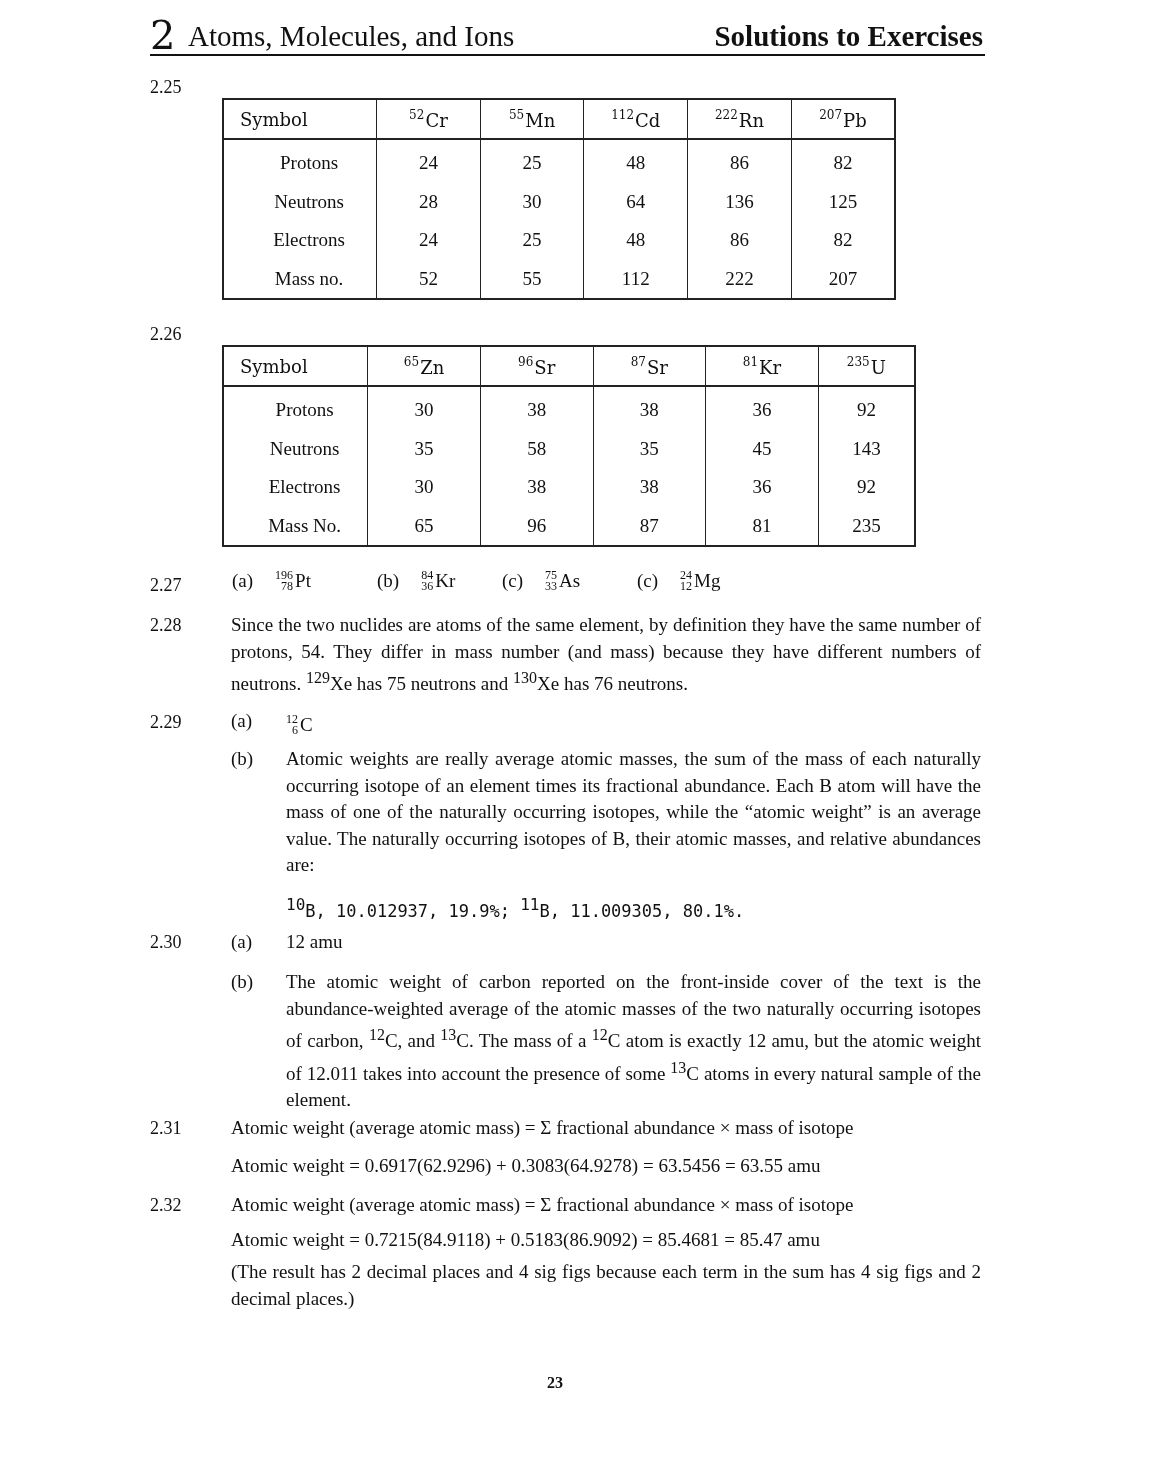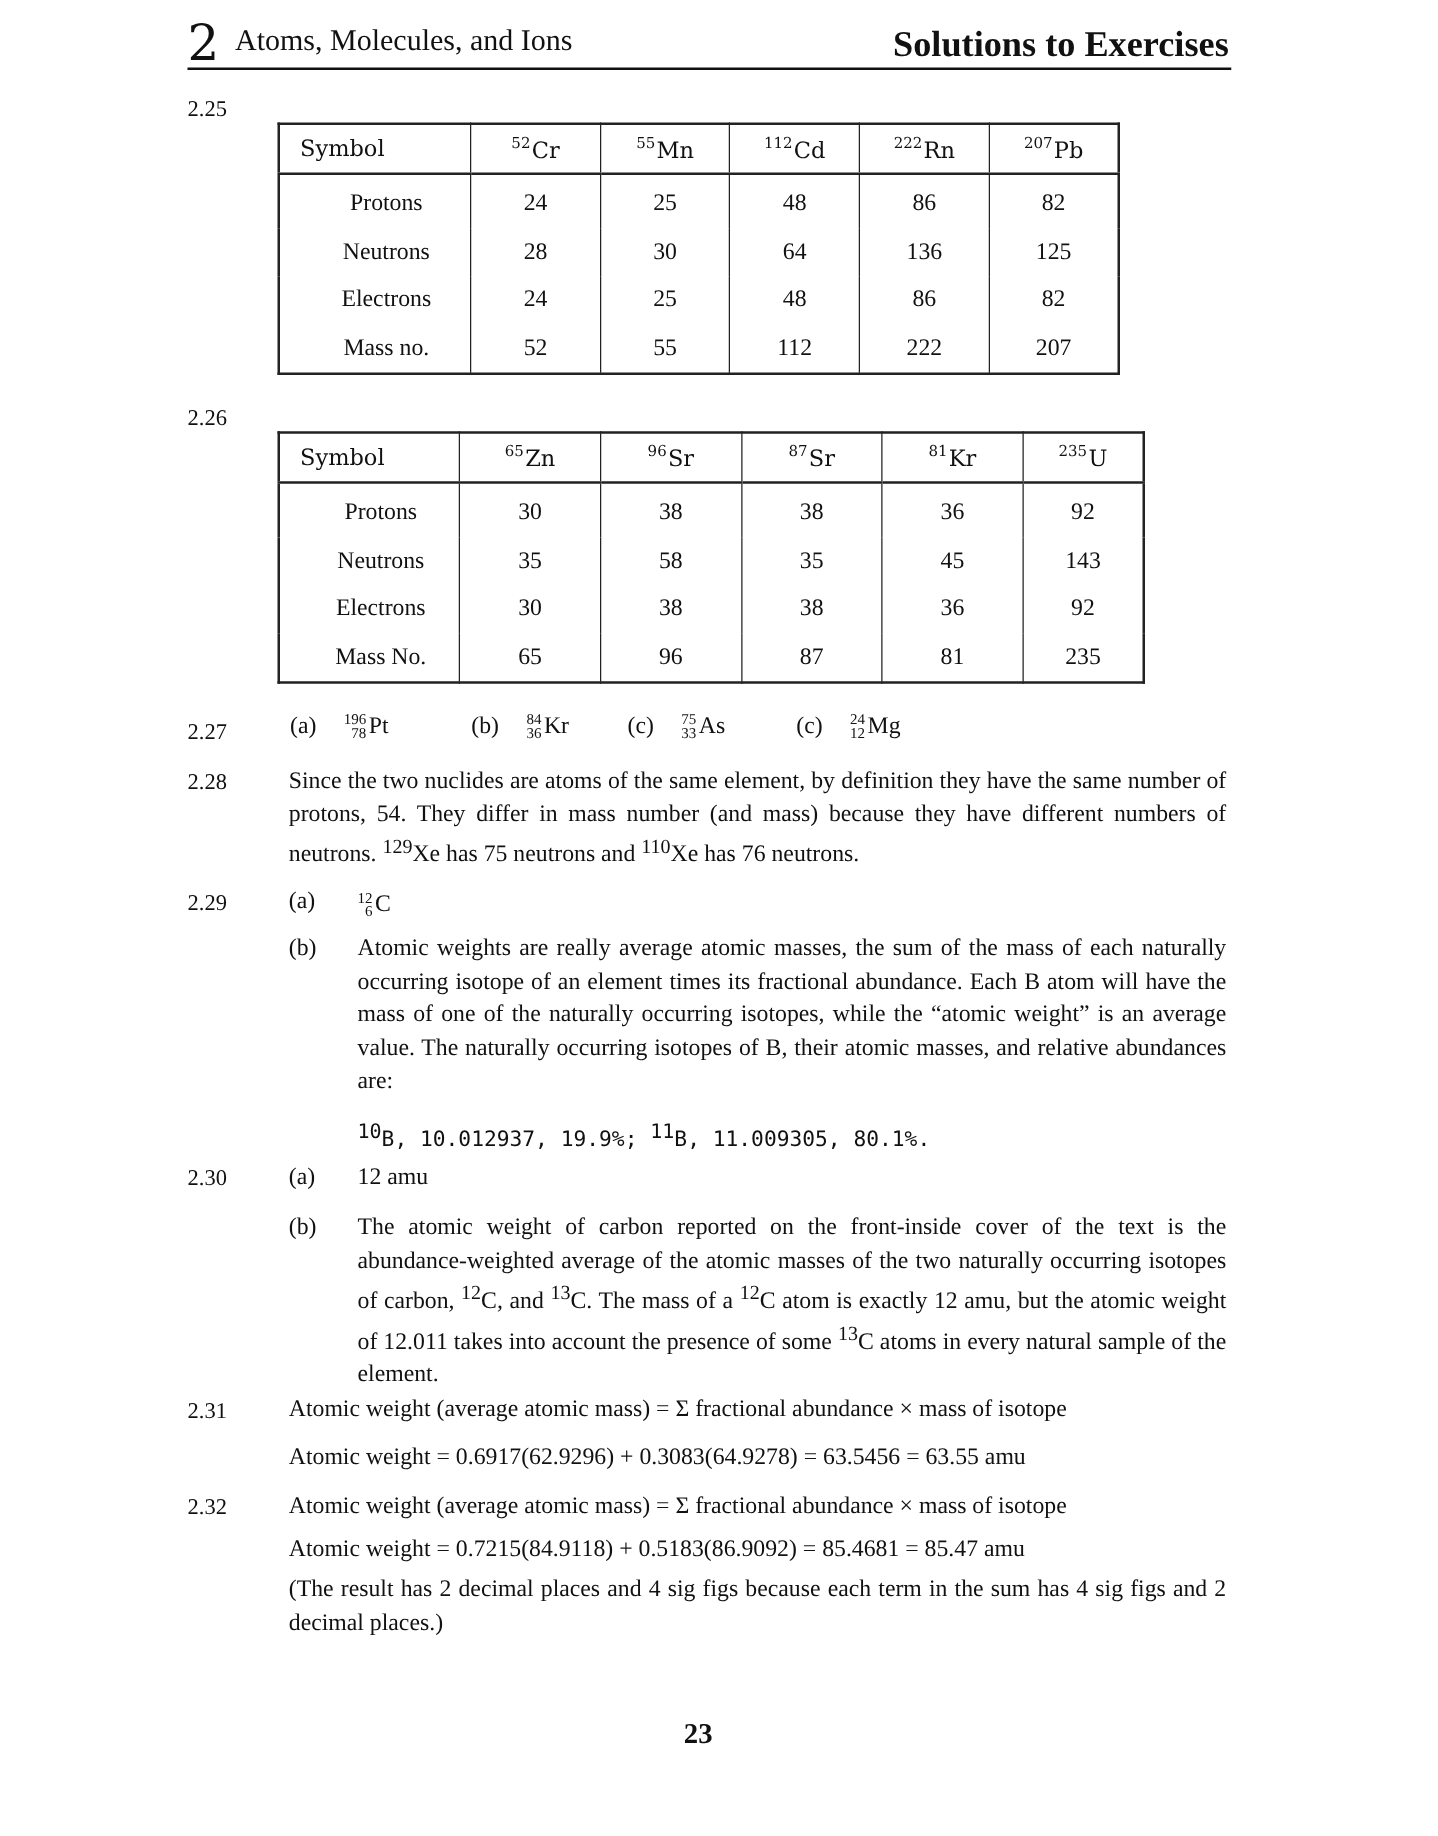--- a/index.html
+++ b/index.html
@@ -2,41 +2,41 @@
 <html><head>
 <meta charset="utf-8">
 <style>
   html, body { margin: 0; padding: 0; background: #ffffff; }
   body {
     width: 1150px; height: 1469px; position: relative; overflow: hidden;
     font-family: "Liberation Serif", "DejaVu Serif", serif; color: #111;
   }
   .header { position: absolute; left: 150px; top: 8px; width: 835px; height: 46px; border-bottom: 2px solid #111; }
   .chap-num { position: absolute; left: 0; top: 4px; font-size: 40px; font-family: "DejaVu Serif", serif; }
-  .chap-title { position: absolute; left: 38px; top: 12px; font-size: 24px; }
+  .chap-title { position: absolute; left: 38px; top: 12px; font-size: 29px; }
   .section-title { position: absolute; right: 2px; top: 12px; font-size: 29px; font-weight: bold; }
 
   .num { position: absolute; left: 150px; font-size: 18px; }
   table.iso { position: absolute; border-collapse: collapse; font-size: 19px; }
   table.iso td, table.iso th { border-left: 1.5px solid #222; border-right: 1.5px solid #222; padding: 0; }
   table.iso { border: 2px solid #222; }
   table.iso thead th { height: 38px; border-bottom: 2px solid #222; font-weight: normal; text-align: center; font-family: "DejaVu Serif", serif; font-size: 18px; }
   table.iso thead th.first { text-align: left; padding-left: 16px; }
   table.iso tbody td { height: 38.5px; text-align: center; }
   table.iso tbody td.first { text-align: center; padding-left: 18px; margin-left: 40px; }
   table.iso tbody tr:first-child td { padding-top: 4px; }
   sup.m { font-size: 12px; vertical-align: 8px; margin-right: 1px; }
 
   .line { position: absolute; font-size: 19px; line-height: 26.5px; }
   .para { position: absolute; font-size: 19px; line-height: 26.5px; text-align: justify; }
   .nuclide { display: inline-flex; align-items: center; }
   .nuc-stack { display: inline-flex; flex-direction: column; font-size: 12px; line-height: 11px; text-align: right; margin-right: 2px; }
   .sp { font-size: 16px; vertical-align: 7px; }
   .mono { font-family: "DejaVu Sans Mono", monospace; font-size: 17px; }
-  .page-num { position: absolute; left: 547px; top: 1374px; font-size: 23px; font-weight: bold; }
+  .page-num { position: absolute; left: 547px; top: 1374px; font-size: 16px; font-weight: bold; }
 </style>
 </head>
 <body>
 
 <div class="header">
   <span class="chap-num">2</span>
   <span class="chap-title">Atoms, Molecules, and Ions</span>
   <span class="section-title">Solutions to Exercises</span>
 </div>
 
@@ -183,21 +183,21 @@
       <span class="nuc-stack">
         <span>24</span>
         <span>12</span>
       </span>
       <span>Mg</span>
     </span>
   </div>
 
 <div class="num" style="top:615px;">2.28</div>
 <div class="para" style="left:231px; top:612px; width:750px;">
-  <span>Since the two nuclides are atoms of the same element, by definition they have the same number of protons, 54. They differ in mass number (and mass) because they have different numbers of neutrons. </span><span class="sp">129</span><span>Xe has 75 neutrons and </span><span class="sp">110</span><span>Xe has 76 neutrons.</span>
+  <span>Since the two nuclides are atoms of the same element, by definition they have the same number of protons, 54. They differ in mass number (and mass) because they have different numbers of neutrons. </span><span class="sp">129</span><span>Xe has 75 neutrons and </span><span class="sp">130</span><span>Xe has 76 neutrons.</span>
 </div>
 
 <div class="num" style="top:712px;">2.29</div>
 <div class="line" style="left:231px; top:708px;">(a)</div>
 <div class="line" style="left:286px; top:704px;">
   <span class="nuclide">
       <span class="nuc-stack">
         <span>12</span>
         <span>6</span>
       </span>

